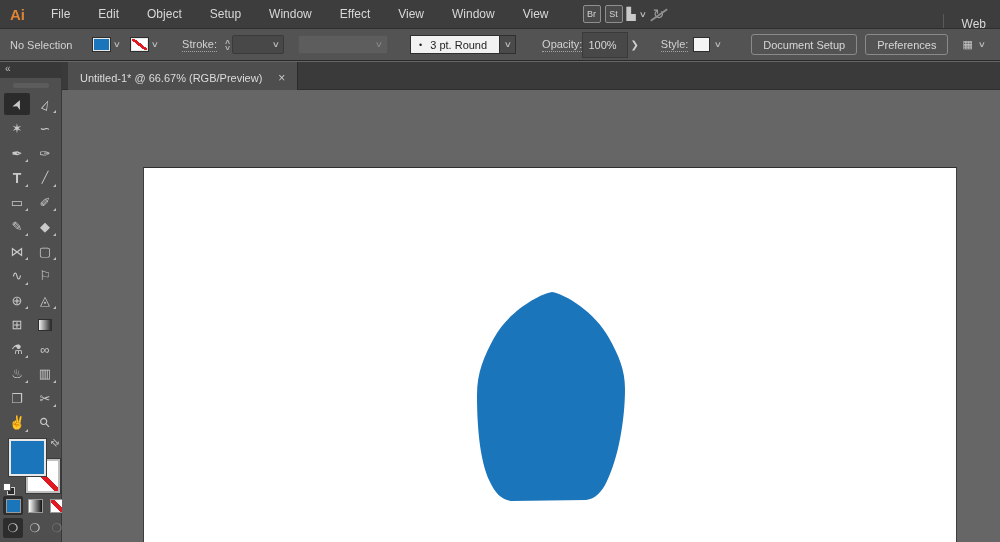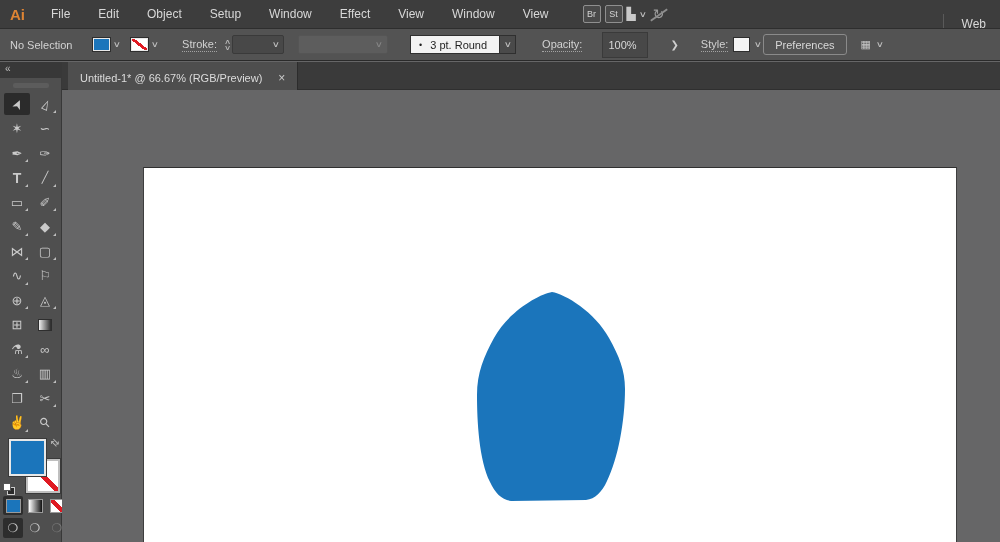--- a/index.html
+++ b/index.html
@@ -40,28 +40,28 @@
               display:flex; align-items:center; justify-content:flex-end; padding-right:4px;}
   .drop-disabled{ width:90px; height:19px; background:#5F5F5F; border:1px solid #565656; border-radius:2px;
                   display:flex; align-items:center; justify-content:flex-end; padding-right:5px; margin-left:14px; opacity:.9;}
   .drop-disabled .chev{ color:#8B8B8B;}
   .brush-group{ display:flex; align-items:center; margin-left:22px;}
   .white-drop{ width:90px; height:19px; background:#F2F2F2; color:#1F1F1F; border:1px solid #2F2F2F;
                display:flex; align-items:center; gap:8px; padding-left:8px;}
   .white-drop .bullet{ font-size:9px;}
   .drop-btn{ width:16px; height:19px; background:#4A4A4A; border:1px solid #2F2F2F; border-left:none;
              display:flex; align-items:center; justify-content:center;}
-  .opacity-group{ display:flex; align-items:center; gap:20px; margin-left:26px;}
+  .opacity-group{ display:flex; align-items:center; gap:0; margin-left:26px;}
   .opacity-field{ width:46px; height:26px; background:#484848; border:1px solid #3A3A3A;
                   display:flex; align-items:center; padding-left:5px; color:#D8D8D8;}
   .arrow-btn{ color:#CFCFCF; font-size:10px; padding:0 2px;}
   .style-group{ display:flex; align-items:center; gap:5px; margin-left:20px;}
   .style-swatch{ width:17px; height:15px; background:#F4F4F4; border:1px solid #2E2E2E;}
   .cb-btn{ height:21px; border:1px solid #8A8A8A; border-radius:3px; display:flex; align-items:center;
-           padding:0 11px; color:#D8D8D8; margin-left:2px;}
+           padding:0 11px; color:#D8D8D8; margin-left:8px;}
   .cb-btn.first{ margin-left:30px;}
   .panel-icon-group{ display:flex; align-items:center; gap:6px; margin-left:14px; color:#C6C6C6;}
 
   
   .tabstrip{ position:absolute; top:62px; left:62px; right:0; height:28px; background:#3A3A3A;
              border-bottom:1px solid #2F2F2F;}
   .doc-tab{ position:absolute; left:6px; top:0; height:32px; background:#4E4E4E;
             border-right:1px solid #2C2C2C; display:flex; align-items:center; gap:16px;
             padding:0 12px; font-size:11px; color:#DCDCDC;}
   .tab-close{ color:#C9C9C9; font-size:12px;}
@@ -186,20 +186,21 @@
       <span class="opacity-field">100%</span>
       <span class="arrow-btn">❯</span>
     </div>
 
     <div class="style-group">
       <span class="cb-label">Style:</span>
       <span class="style-swatch"></span>
       <span class="chev">∨</span>
     </div>
 
+    <button class="cb-btn first" style="background:transparent;font-size:11px;font-family:inherit">Document Setup</button>
     <button class="cb-btn" style="background:transparent;font-size:11px;font-family:inherit">Preferences</button>
 
     <div class="panel-icon-group">
       <span>▦</span>
       <span class="chev">∨</span>
     </div>
   </div>
 
   <div class="tabstrip">
     <div class="doc-tab">

